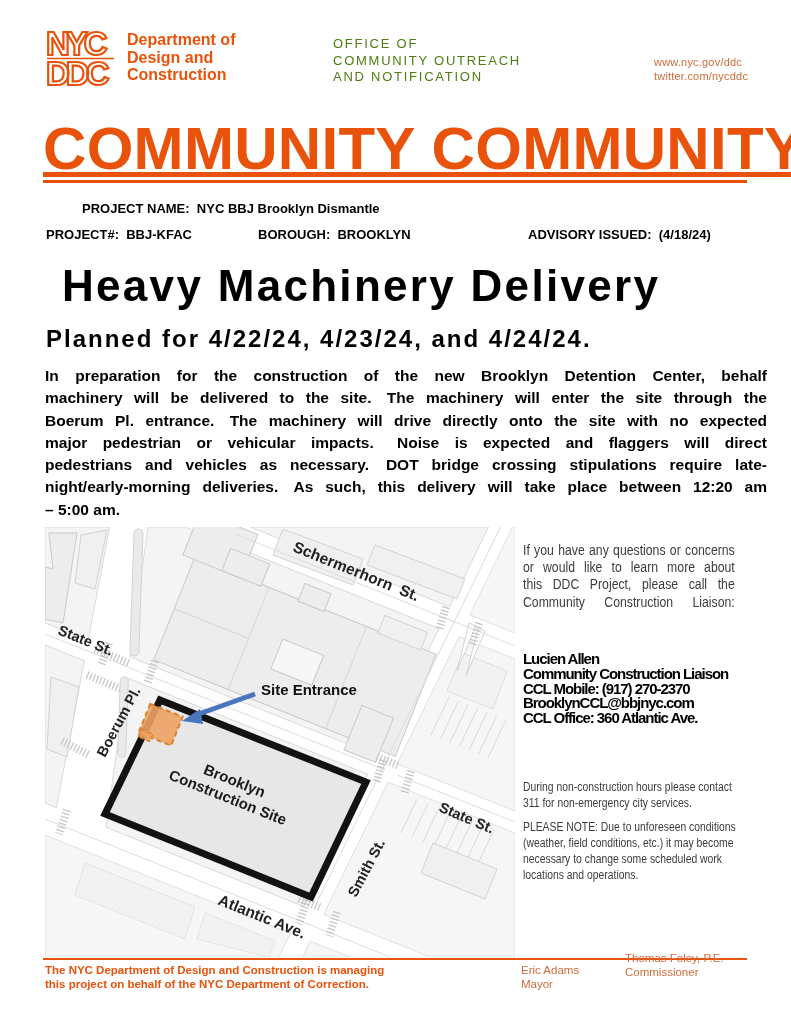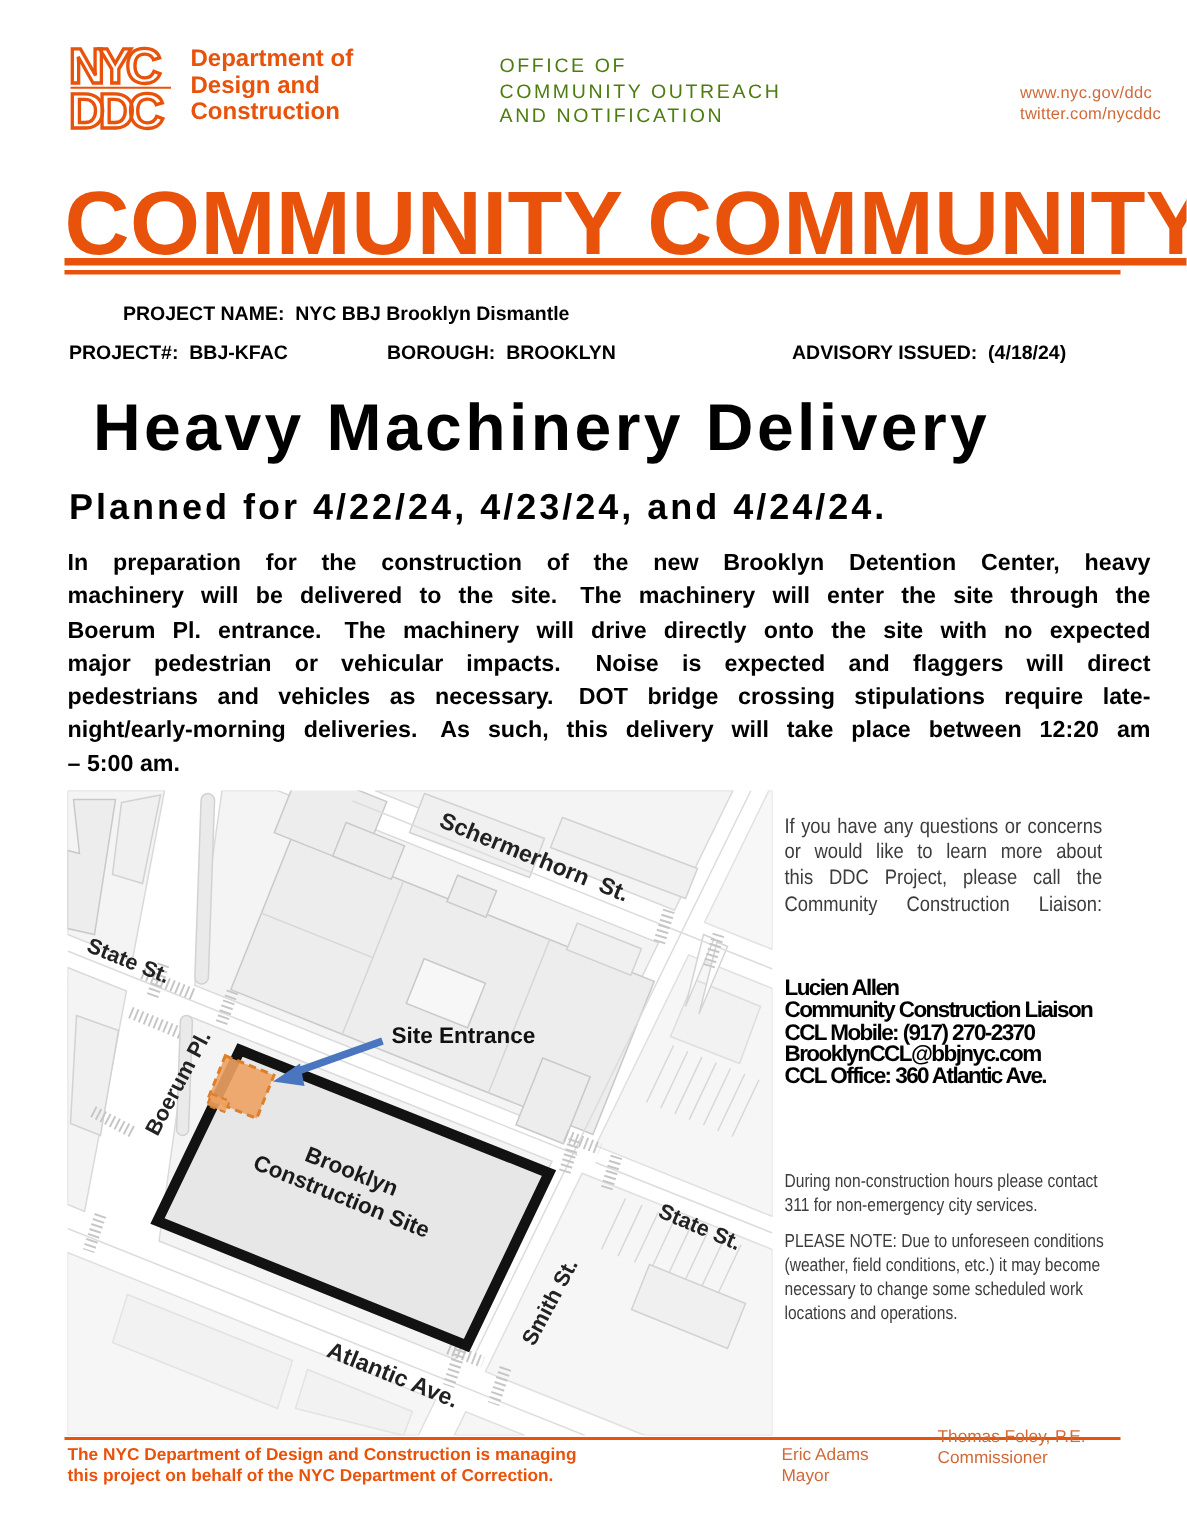--- a/index.html
+++ b/index.html
@@ -18,40 +18,40 @@
     <text x="1" y="58">DDC</text>
   </g>
   <line x1="2" y1="31.5" x2="69" y2="31.5" stroke="#e8520a" stroke-width="1.4"></line>
 </svg>
 </div>
 
 <div class="abs org" style="left:127px;top:31px;font-weight:bold;font-size:16px;line-height:17.5px;">Department of<br>Design and<br>Construction</div>
 
 <div class="abs" style="left:333px;top:36px;color:#4d7c0f;font-size:13px;line-height:16.5px;letter-spacing:1.75px;">OFFICE OF<br>COMMUNITY OUTREACH<br>AND NOTIFICATION</div>
 
-<div class="abs" style="left:654px;top:56px;color:#d06a38;font-size:11px;line-height:13.5px;letter-spacing:0.2px;margin-left:26px;">www.nyc.gov/ddc<br>twitter.com/nycddc</div>
+<div class="abs" style="left:654px;top:56px;color:#d06a38;font-size:11px;line-height:13.5px;letter-spacing:0.2px;">www.nyc.gov/ddc<br>twitter.com/nycddc</div>
 
 <div class="abs" style="left:43px;top:119px;font-weight:bold;font-size:60px;line-height:1;letter-spacing:0.3px;color:#e8520a;white-space:nowrap;text-decoration:underline;text-decoration-thickness:5px;text-underline-offset:3px;text-decoration-skip-ink:none;">COMMUNITY COMMUNITY</div>
 
 <div class="abs" style="left:43px;top:180px;width:704px;height:3px;background:#e8520a;"></div>
 
 <div class="abs" style="left:46px;top:201px;font-weight:bold;font-size:13px;color:#000;margin-left:36px;">PROJECT NAME:&nbsp; NYC BBJ Brooklyn Dismantle</div>
 
 <div class="abs" style="left:46px;top:227px;font-weight:bold;font-size:13px;color:#000;">PROJECT#:&nbsp; BBJ-KFAC</div>
 
 <div class="abs" style="left:258px;top:227px;font-weight:bold;font-size:13px;color:#000;">BOROUGH:&nbsp; BROOKLYN</div>
 
 <div class="abs" style="left:528px;top:227px;font-weight:bold;font-size:13px;color:#000;">ADVISORY ISSUED:&nbsp; (4/18/24)</div>
 
 <div class="abs" style="left:62px;top:264px;font-weight:bold;font-size:44px;line-height:1;letter-spacing:2.3px;color:#000;white-space:nowrap;">Heavy Machinery Delivery</div>
 
 <div class="abs" style="left:46px;top:327px;font-weight:bold;font-size:24px;line-height:1;letter-spacing:2.0px;color:#000;white-space:nowrap;">Planned for 4/22/24, 4/23/24, and 4/24/24.</div>
 
 <div class="abs" style="left:45px;top:365px;width:722px;font-weight:bold;font-size:15.5px;line-height:22.3px;color:#000;">
-<div class="jline">In preparation for the construction of the new Brooklyn Detention Center, heavy</div>
+<div class="jline">In preparation for the construction of the new Brooklyn Detention Center, behalf</div>
 <div class="jline">machinery will be delivered to the site.  The machinery will enter the site through the</div>
 <div class="jline">Boerum Pl. entrance.  The machinery will drive directly onto the site with no expected</div>
 <div class="jline">major pedestrian or vehicular impacts.   Noise is expected and flaggers will direct</div>
 <div class="jline">pedestrians and vehicles as necessary.  DOT bridge crossing stipulations require late-</div>
 <div class="jline">night/early-morning deliveries.  As such, this delivery will take place between 12:20 am</div>
 <div>– 5:00 am.</div>
 </div>
 
 <div class="abs" style="left:45px;top:527px;">
 <svg width="470" height="430" viewBox="0 0 470 430">

